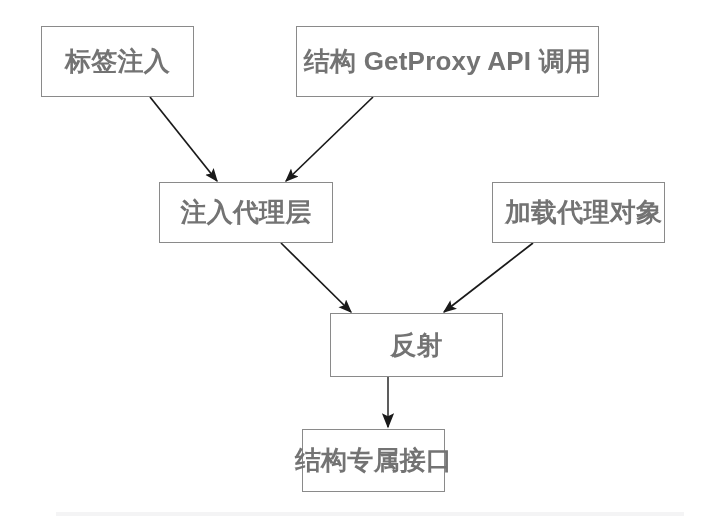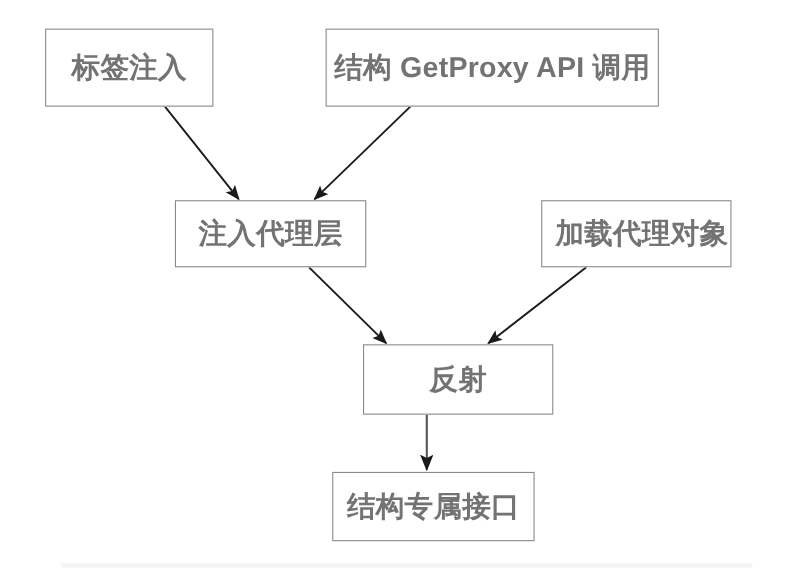--- a/index.html
+++ b/index.html
@@ -44,21 +44,21 @@
     font-weight: bold;
   }
   .node .line2 {
     display: block;
   }
   #node-tag-inject      { left: 41px;  top: 26px;  width: 153px; height: 71px; }
   #node-getproxy-call   { left: 280px; top: 26px;  width: 303px; height: 71px; margin-left: 16px; }
   #node-load-object     { left: 159px; top: 182px; width: 174px; height: 61px; }
   #node-load-proxy-obj  { left: 492px; top: 182px; width: 173px; height: 61px; padding-left: 10px; }
   #node-reflect-inject  { left: 302px; top: 313px; width: 173px; height: 64px; margin-left: 28px; }
-  #node-struct-iface    { left: 302px; top: 429px; width: 184px; height: 63px; }
+  #node-struct-iface    { left: 302px; top: 429px; width: 143px; height: 63px; }
   #bottom-band {
     position: absolute;
     left: 56px;
     top: 512px;
     width: 628px;
     height: 4px;
     background: #f4f4f5;
     z-index: 1;
   }
 </style>

